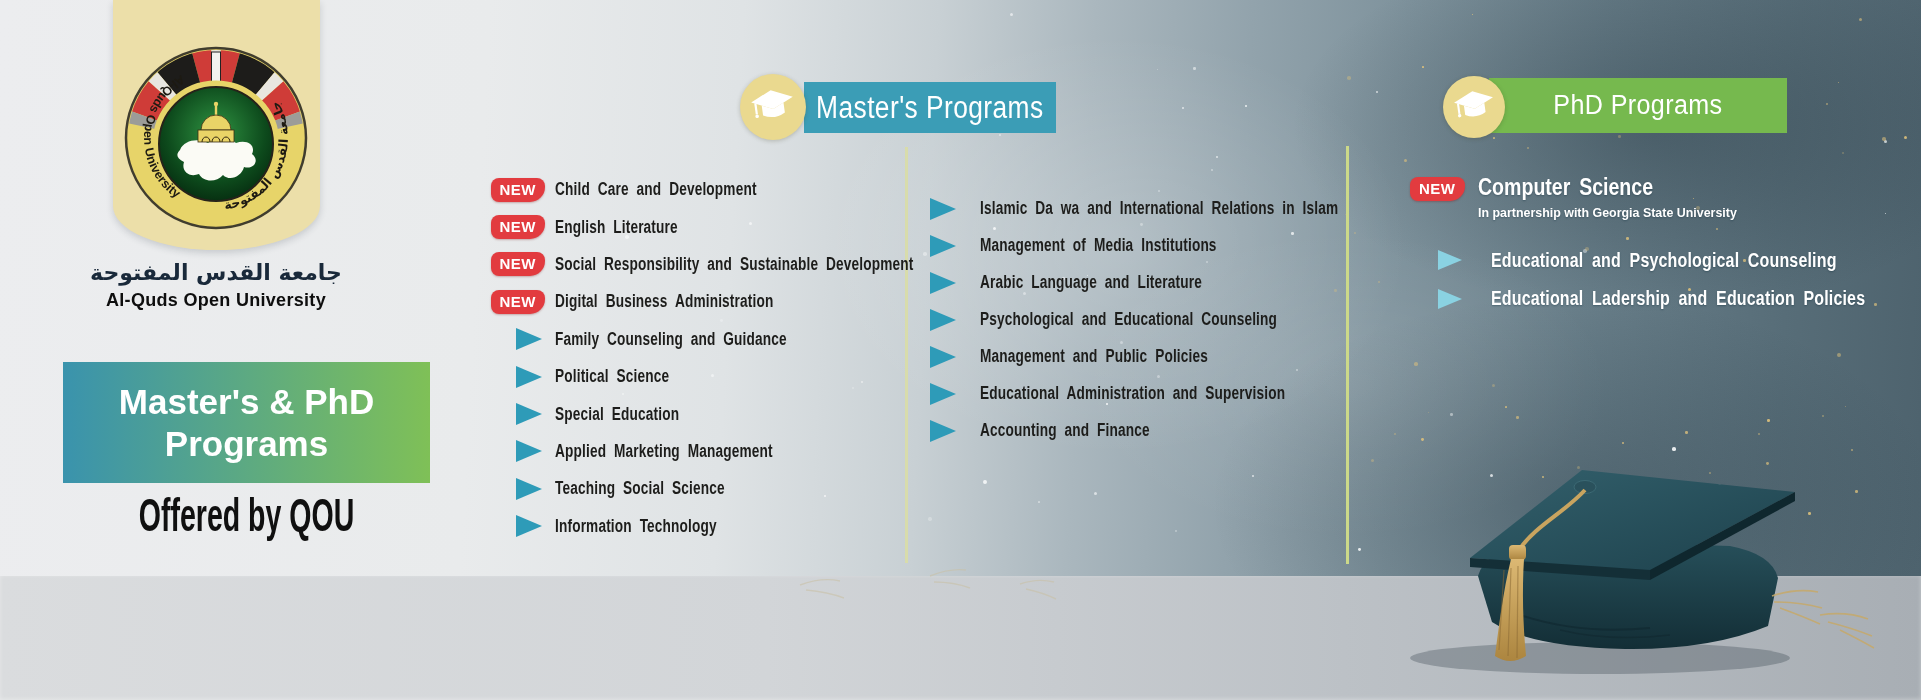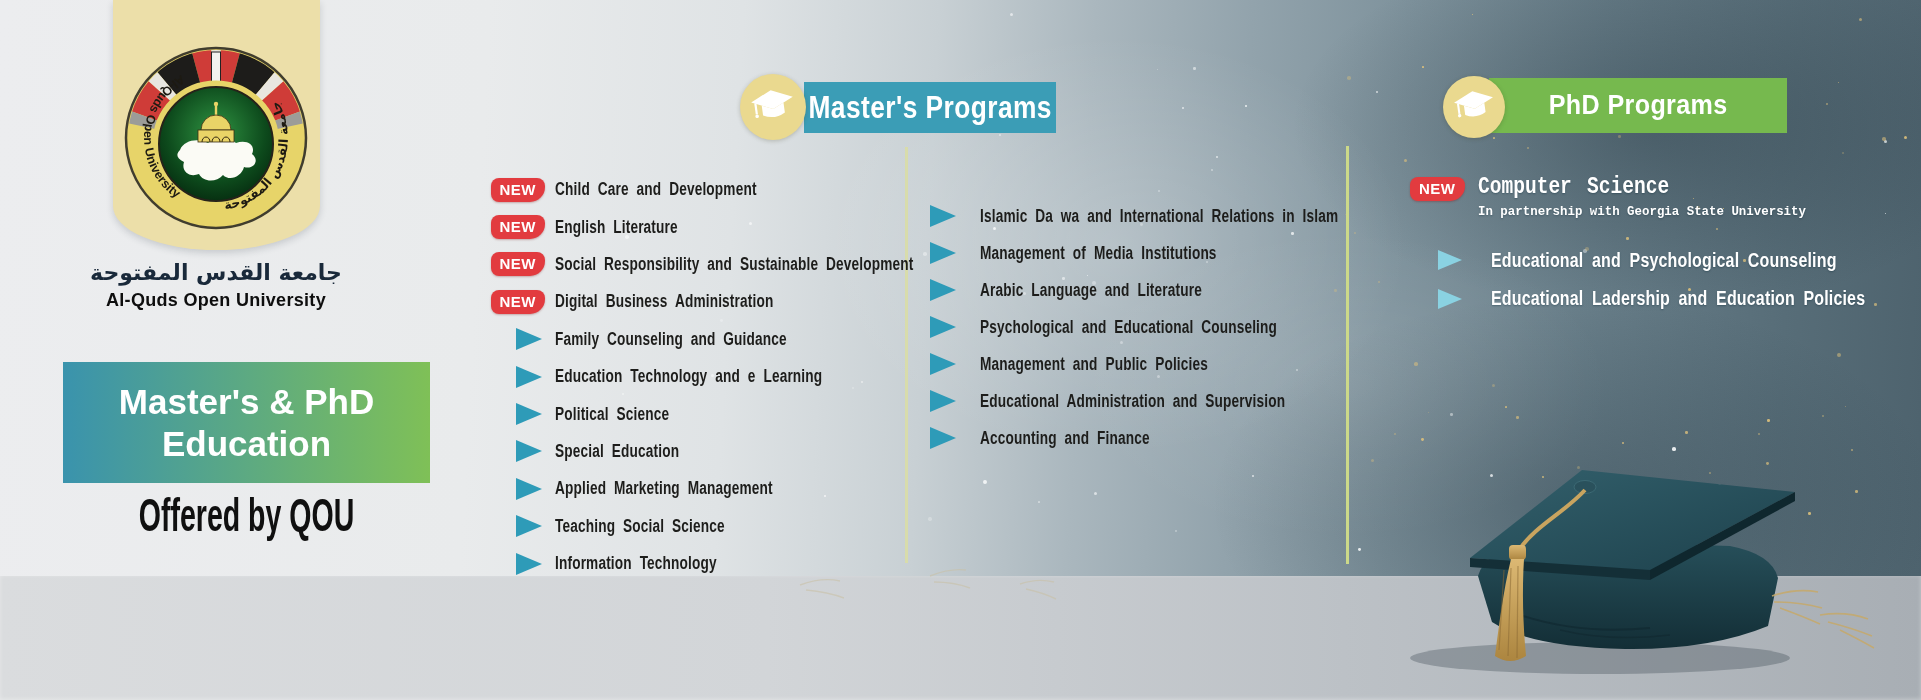--- a/index.html
+++ b/index.html
@@ -36,56 +36,56 @@
     font-weight:bold;font-size:35px;line-height:1.2;text-align:center;}
   .offered{position:absolute;left:63px;top:488px;width:367px;text-align:center;
     font-weight:bold;font-size:46px;color:#101010;transform:scaleX(.62);
     transform-origin:center;white-space:nowrap;}
   
   .section-header{position:absolute;}
   .hdr-circle{position:absolute;border-radius:50%;background:var(--circle-yellow);
     display:flex;align-items:center;justify-content:center;z-index:2;
     box-shadow:0 1px 4px rgba(60,60,30,.25);}
   .hdr-rect{position:absolute;display:flex;align-items:center;justify-content:center;
-    color:#fff;font-weight:bold;white-space:nowrap;}
+    color:#fff;font-weight:normal;white-space:nowrap;}
   .hdr-rect.teal{background:var(--teal);}
   .hdr-rect.green{background:var(--green);}
   .hdr-text{display:inline-block;white-space:nowrap;}
   .masters-hdr .hdr-circle{left:0;top:0;width:66px;height:66px;}
   .masters-hdr .hdr-rect{left:64px;top:8px;width:252px;height:51px;font-size:31px;}
   .masters-hdr .hdr-text{transform:scaleX(.85);letter-spacing:.5px;}
   .phd-hdr .hdr-circle{left:0;top:0;width:62px;height:62px;}
   .phd-hdr .hdr-rect{left:46px;top:2px;width:298px;height:55px;font-size:27px;}
   .phd-hdr .hdr-text{transform:scaleX(.93);letter-spacing:.4px;}
   
   .prog-col{position:absolute;display:flex;flex-direction:column;}
   .prog-row{display:flex;align-items:center;}
   #masters-col1 .prog-row{height:37.4px;}
-  #masters-col2 .prog-row{height:37px;align-items:flex-end;}
+  #masters-col2 .prog-row{height:37px;}
   #phd-list .prog-row{height:38.5px;}
   .slot{display:flex;align-items:center;flex:none;position:relative;}
   #masters-col1 .slot{width:58px;justify-content:flex-end;}
   #masters-col2 .slot{width:34px;justify-content:flex-start;}
   #phd-list .slot{width:30px;justify-content:flex-start;padding-left:3px;}
   .new-badge{background:var(--red);color:#fff;font-weight:bold;font-size:15px;
     letter-spacing:.5px;padding:3px 9px;border-radius:8px 8px 15px 8px;line-height:1.2;
     box-shadow:0 1px 2px rgba(120,20,20,.3);}
   .tri{width:0;height:0;border-top:11px solid transparent;border-bottom:11px solid transparent;
     border-left:26px solid var(--bullet);margin-right:3px;}
   .light .tri{border-left-color:var(--bullet-light);border-top-width:10px;border-bottom-width:10px;border-left-width:24px;}
   .prog-label{font-weight:bold;font-size:17.5px;color:#1d1d1b;transform:scaleX(.78);
     transform-origin:left center;white-space:nowrap;word-spacing:5px;letter-spacing:.2px;}
   #masters-col1 .prog-label{margin-left:10px;}
   #masters-col2 .prog-label{margin-left:16px;}
   #phd-list .prog-label{margin-left:26px;font-size:20px;color:#fff;transform:scaleX(.8);
     text-shadow:0 1px 2px rgba(10,40,55,.35);}
   
   .phd-featured{position:absolute;left:1410px;top:174px;display:flex;align-items:flex-start;}
   .phd-featured .new-badge{margin-top:3px;}
-  .feat-text{margin-left:13px;color:#fff;font-family:Liberation Mono, monospace;}
+  .feat-text{margin-left:13px;color:#fff;}
   .feat-label{font-weight:bold;font-size:23px;transform:scaleX(.85);transform-origin:left center;
     white-space:nowrap;word-spacing:4px;text-shadow:0 1px 2px rgba(10,40,55,.35);}
   .feat-note{font-weight:bold;font-size:13.5px;margin-top:4px;transform:scaleX(.92);
     transform-origin:left center;white-space:nowrap;text-shadow:0 1px 2px rgba(10,40,55,.35);}
   .deco-svg{position:absolute;pointer-events:none;}
 </style>
 </head>
 <body>
 
 <div class="stage">
@@ -295,21 +295,21 @@
     </svg>
   </div>
 
   <div class="uni-names">
     <div class="uni-ar">جامعة القدس المفتوحة</div>
     <div class="uni-en">Al-Quds Open University</div>
   </div>
 
   <div class="title-box">
     <div>Master's &amp; PhD</div>
-    <div>Education</div>
+    <div>Programs</div>
   </div>
   <div class="offered">Offered by QOU</div>
 
   <div class="section-header masters-hdr" style="left:740px;top:74px;width:320px;height:66px">
     <div class="hdr-rect teal">
       <span class="hdr-text">Master's Programs</span>
     </div>
     <div class="hdr-circle">
       <svg width="46" height="38" viewBox="0 0 46 38" style="transform:rotate(-8deg)">
         <polygon points="23,2 44,11.5 23,21 2,11.5" fill="#fff"></polygon>
@@ -362,26 +362,20 @@
       <div class="prog-row">
         <span class="slot">
           <span class="tri"></span>
         </span>
         <span class="prog-label">Family Counseling and Guidance</span>
       </div>
       <div class="prog-row">
         <span class="slot">
           <span class="tri"></span>
         </span>
-        <span class="prog-label">Education Technology and e Learning</span>
-      </div>
-      <div class="prog-row">
-        <span class="slot">
-          <span class="tri"></span>
-        </span>
         <span class="prog-label">Political Science</span>
       </div>
       <div class="prog-row">
         <span class="slot">
           <span class="tri"></span>
         </span>
         <span class="prog-label">Special Education</span>
       </div>
       <div class="prog-row">
         <span class="slot">

